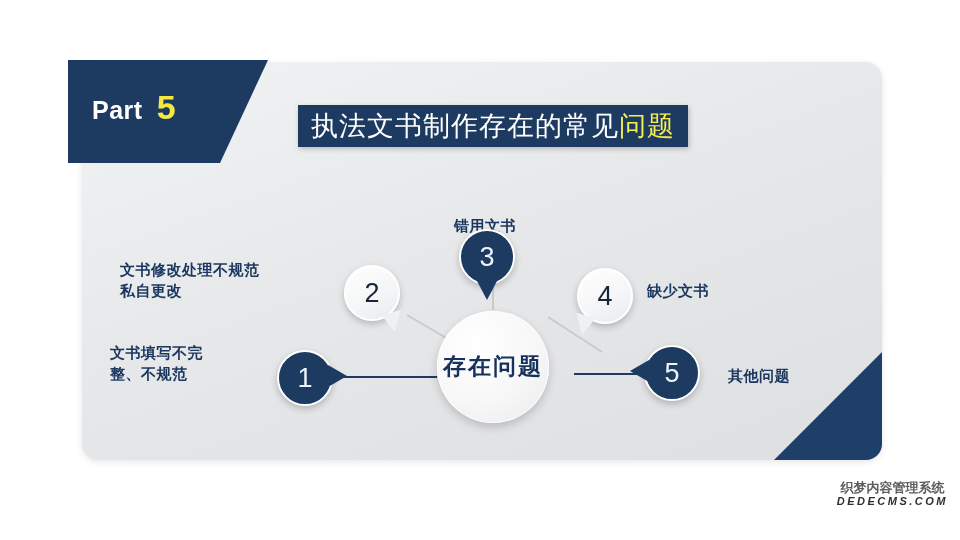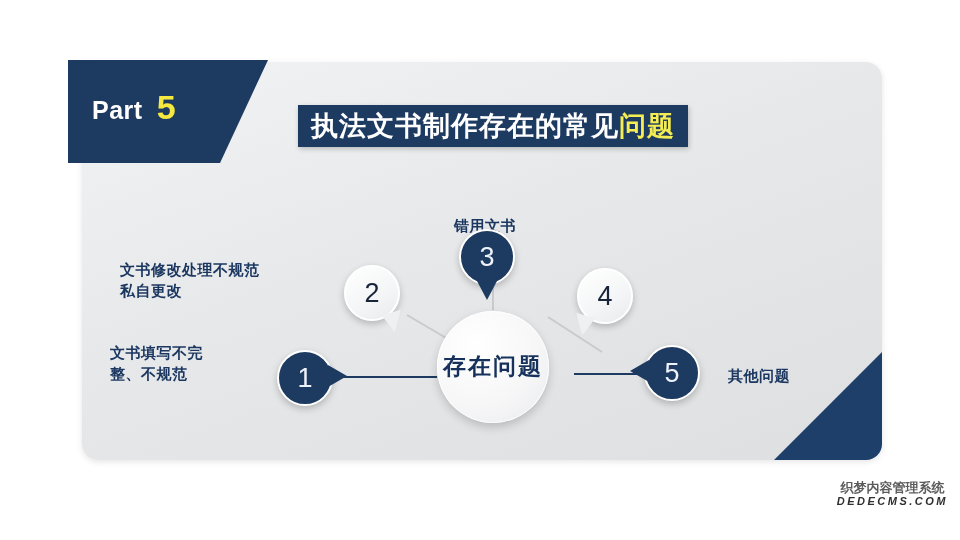--- a/index.html
+++ b/index.html
@@ -88,21 +88,21 @@
     height: 42px;
     padding: 0 13px;
     display: flex;
     align-items: center;
     background: #1d3a61;
     z-index: 6;
     box-shadow: 1px 2px 5px rgba(0,0,0,0.22);
   }
   .title-seg {
     font-size: 27px;
-    font-weight: bold;
+    font-weight: normal;
     letter-spacing: 1px;
     line-height: 1;
   }
   #title-main { color: #ffffff; }
   #title-accent { color: #f5ee52; }
 
   
   #center-circle {
     position: absolute;
     left: 437px;
@@ -283,20 +283,21 @@
 私自更改</div>
 
   <div class="bubble navy tail-down" style="left:459px; top:229px;">
     <span>3</span>
   </div>
   <div class="node-label align-center" style="left:425px; top:188px; width:120px;margin-top:28px;">错用文书</div>
 
   <div class="bubble white tail-down-left" style="left:577px; top:268px;">
     <span>4</span>
   </div>
+  <div class="node-label align-left" style="left:647px; top:281px; width:160px;">缺少文书</div>
 
   <div class="bubble navy tail-left" style="left:644px; top:345px;">
     <span>5</span>
   </div>
   <div class="node-label align-left" style="left:728px; top:366px; width:160px;">其他问题</div>
 
   <div id="watermark">
     <div id="watermark-cn">织梦内容管理系统</div>
     <div id="watermark-en">DEDECMS.COM</div>
   </div>

